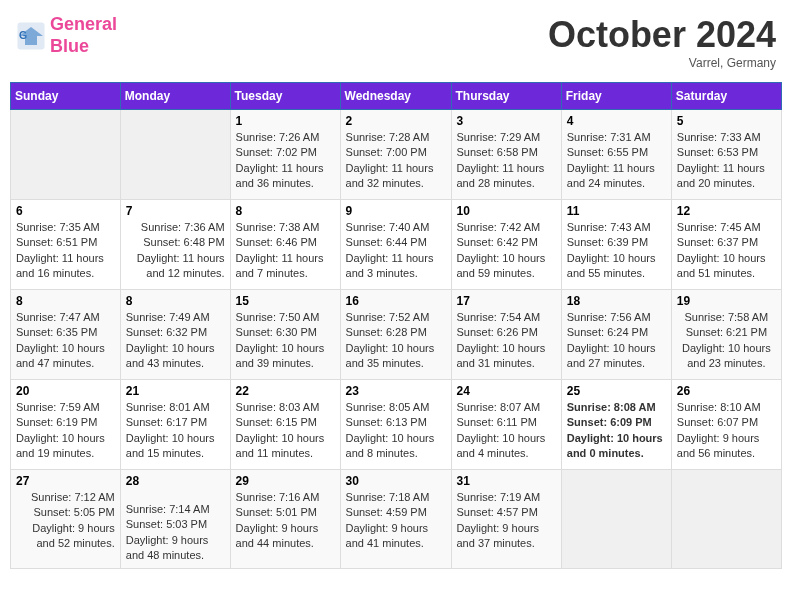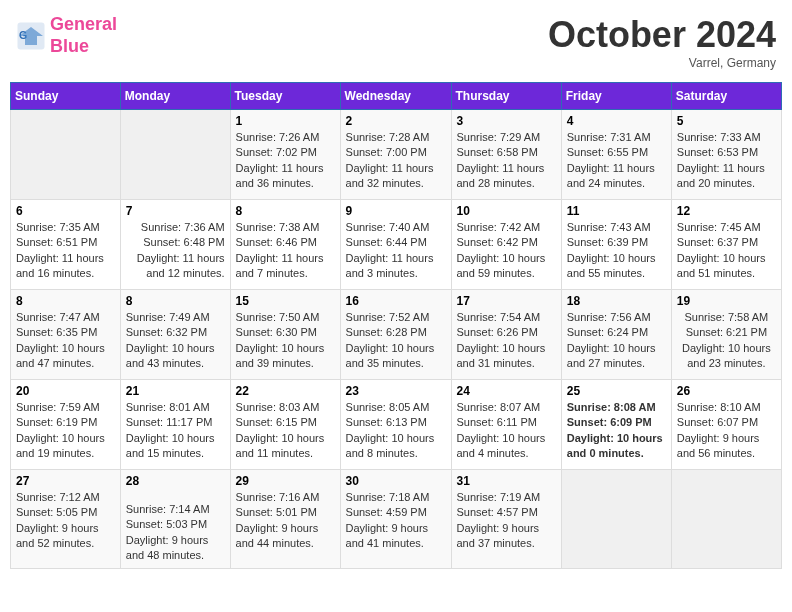--- a/index.html
+++ b/index.html
@@ -277,21 +277,21 @@
         <td>
           <span class="day-num">20</span>
           <div class="cell-text" style="white-space: pre-line;">Sunrise: 7:59 AM
 Sunset: 6:19 PM
 Daylight: 10 hours
 and 19 minutes.</div>
         </td>
         <td>
           <span class="day-num">21</span>
           <div class="cell-text" style="white-space: pre-line;">Sunrise: 8:01 AM
-Sunset: 11:17 PM
+Sunset: 6:17 PM
 Daylight: 10 hours
 and 15 minutes.</div>
         </td>
         <td>
           <span class="day-num">22</span>
           <div class="cell-text" style="white-space: pre-line;">Sunrise: 8:03 AM
 Sunset: 6:15 PM
 Daylight: 10 hours
 and 11 minutes.</div>
         </td>
@@ -320,21 +320,21 @@
           <span class="day-num">26</span>
           <div class="cell-text" style="white-space: pre-line;">Sunrise: 8:10 AM
 Sunset: 6:07 PM
 Daylight: 9 hours
 and 56 minutes.</div>
         </td>
       </tr>
       <tr>
         <td>
           <span class="day-num">27</span>
-          <div class="cell-text" style="white-space: pre-line;">Sunrise: 7:12 AM
+          <div class="cell-text" style="white-space: pre-line; text-align: right;">Sunrise: 7:12 AM
 Sunset: 5:05 PM
 Daylight: 9 hours
 and 52 minutes.</div>
         </td>
         <td>
           <span class="day-num">28</span>
           <div class="cell-text" style="white-space: pre-line; margin-top: 14px;">Sunrise: 7:14 AM
 Sunset: 5:03 PM
 Daylight: 9 hours
 and 48 minutes.</div>

